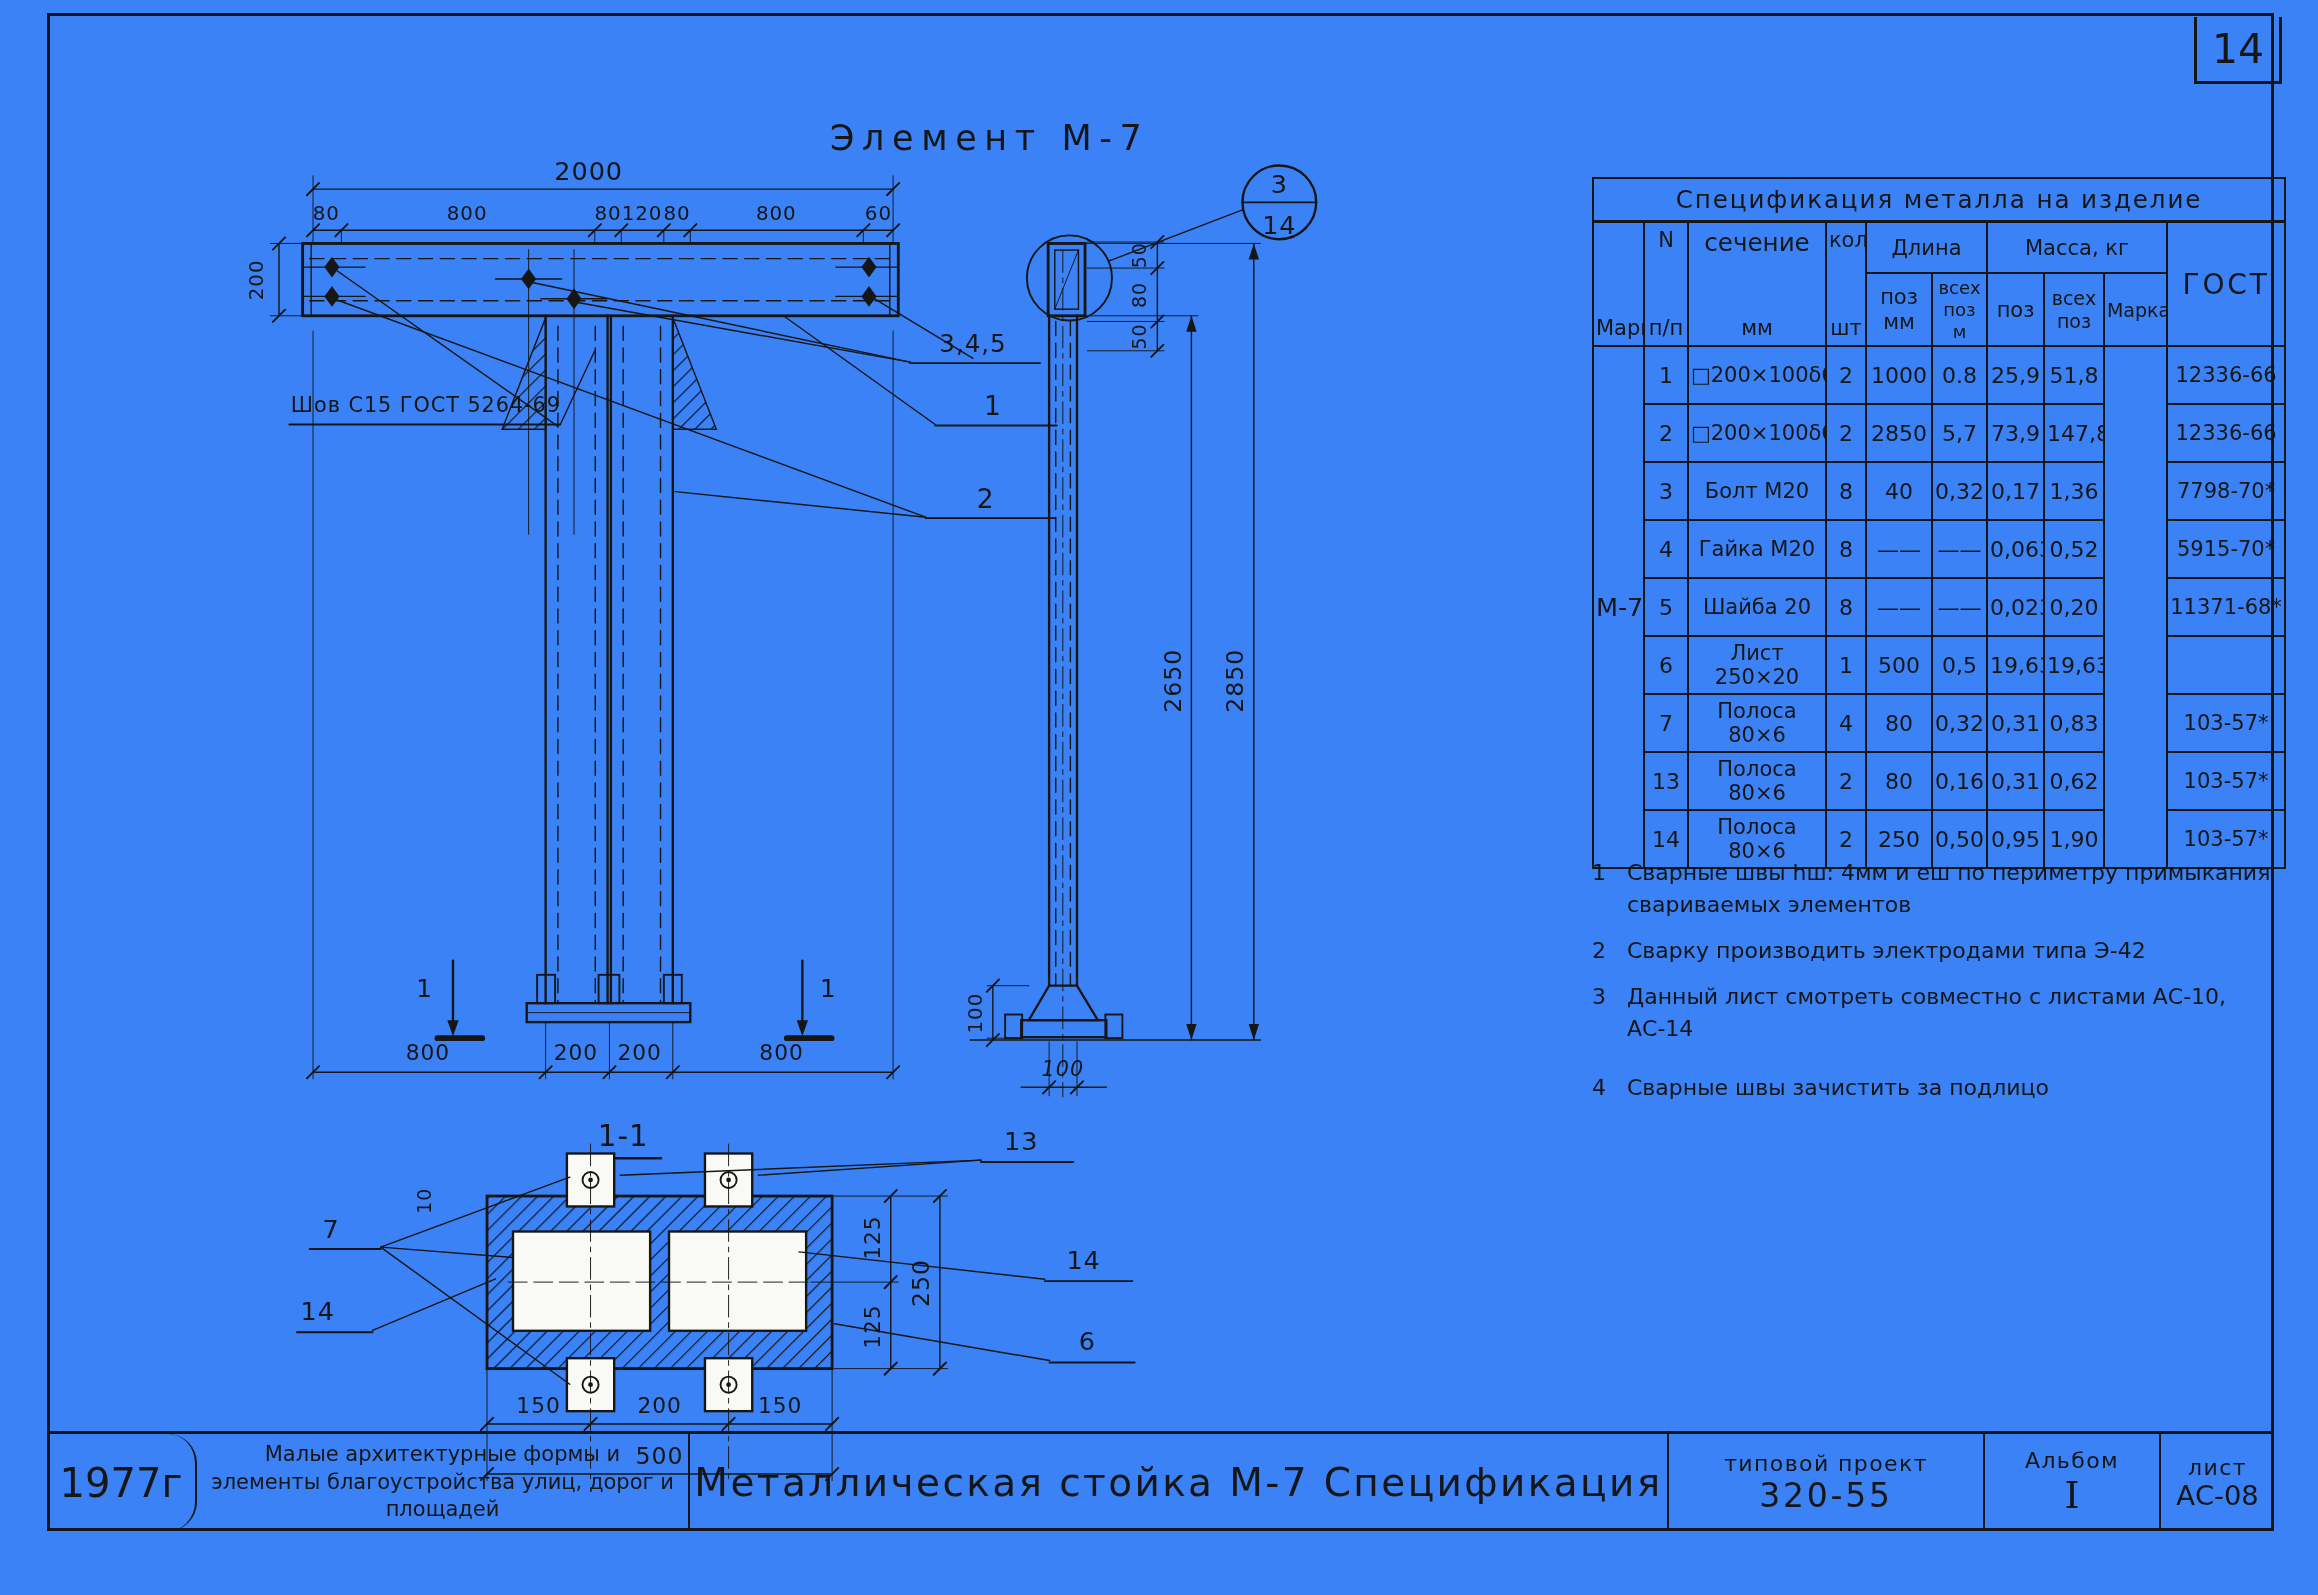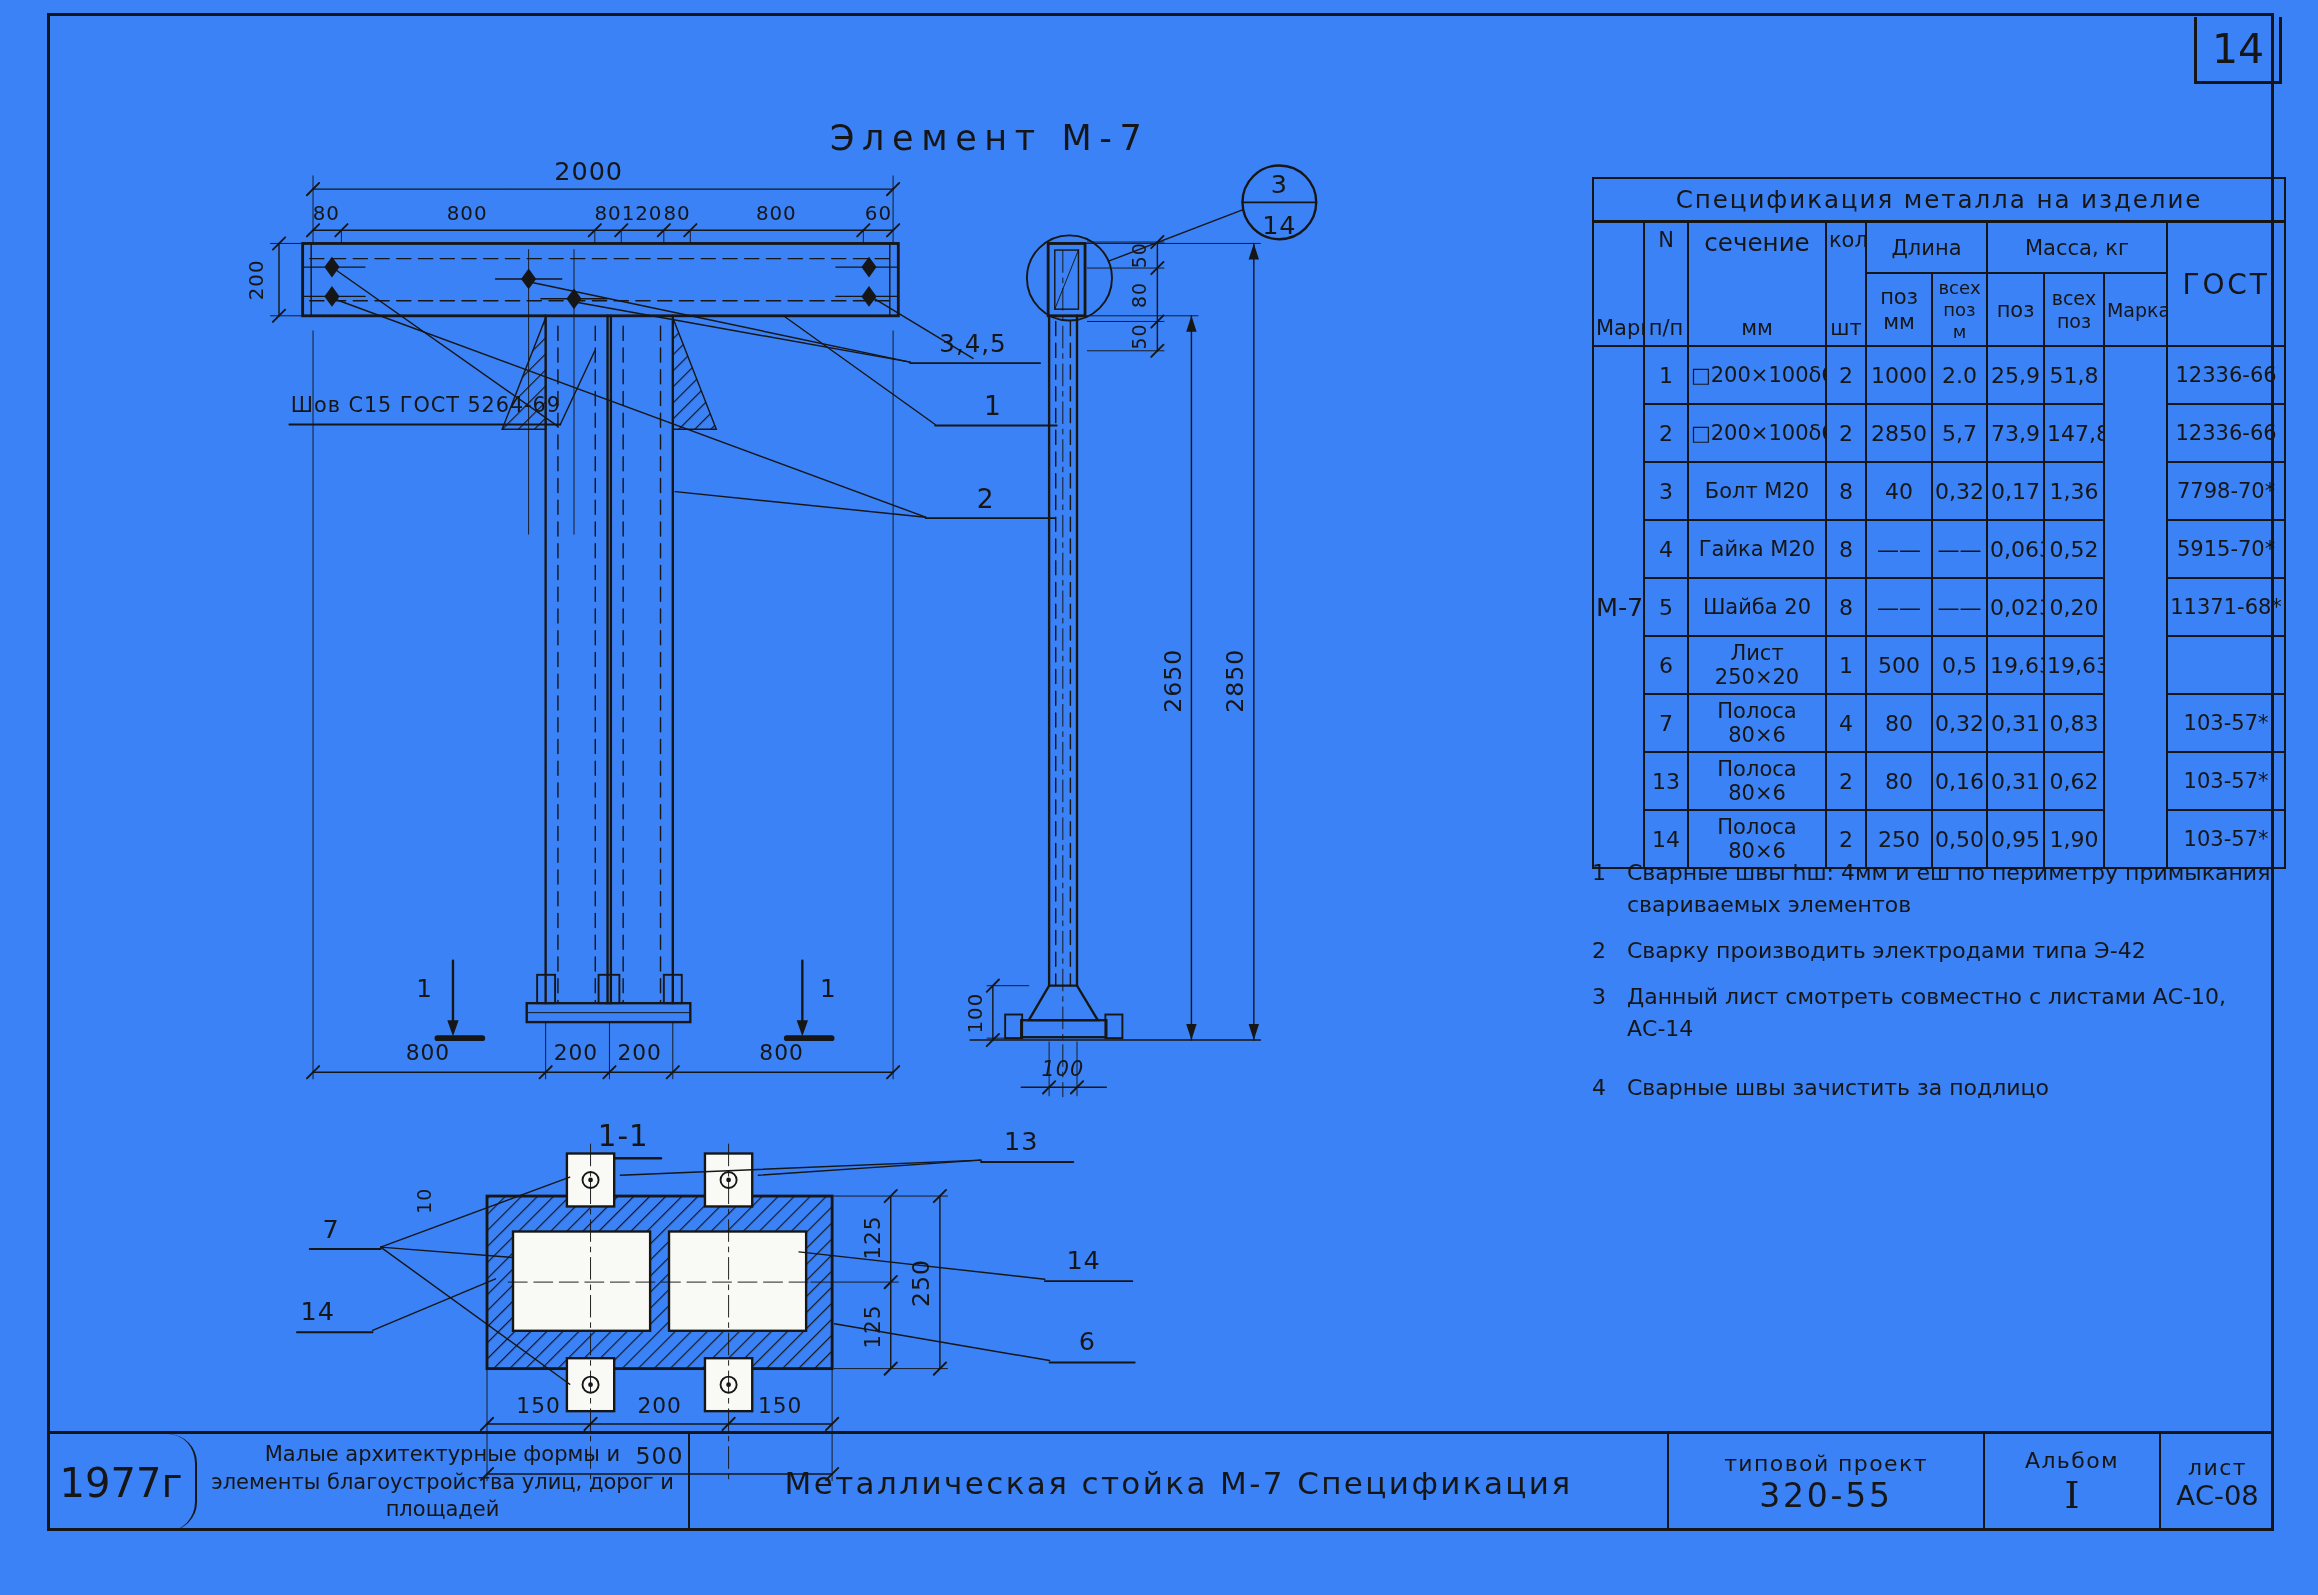--- a/index.html
+++ b/index.html
@@ -32,21 +32,21 @@
   .note{display:grid;grid-template-columns:35px 1fr;font-size:22px;line-height:1.45;margin-bottom:14px;}
   
   .tblock{position:absolute;left:47px;top:1431px;width:2227px;height:100px;box-sizing:border-box;
           border-top:3.3px solid #161616;display:grid;
           grid-template-columns:150px 493px 1fr 316px 176px 113px;}
   .tcell{border-right:2.8px solid #161616;display:flex;flex-direction:column;
          align-items:center;justify-content:center;box-sizing:border-box;}
   .tcell:last-child{border-right:none;}
   .year{font-size:40px;border-radius:29px;}
   .series{font-size:21px;line-height:1.32;padding:2.8px 10.4px;text-align:center;align-items:flex-start;}
-  .main-title{font-size:31px;letter-spacing:2.4px;}
+  .main-title{font-size:39px;letter-spacing:2.4px;}
   .lbl{font-size:22px;letter-spacing:1.4px;}
   .num-lg{font-size:33px;letter-spacing:2.8px;}
   .roman{font-family:"DejaVu Serif",serif;font-size:38px;}
   .sheetnum{font-size:27.4px;}
 </style>
 </head>
 <body>
 
 <div class="sheet">
   <div class="frame"></div>
@@ -463,21 +463,21 @@
             </td>
           <td class="hdr h2" style="font-size:19px">Марка</td>
         </tr>
 
         <tr class="data">
           <td class="tall" rowspan="9">М-7</td>
           <td>1</td>
             <td class="sec">□200×100δ6</td>
           <td>2</td>
             <td>1000</td>
-          <td>2.0</td>
+          <td>0.8</td>
             <td>25,9</td>
           <td>51,8</td>
           <td rowspan="9"></td>
           <td class="gost">12336-66</td>
         </tr>
         <tr class="data">
           <td>2</td>
             <td class="sec">□200×100δ6</td>
           <td>2</td>
             <td>2850</td>

